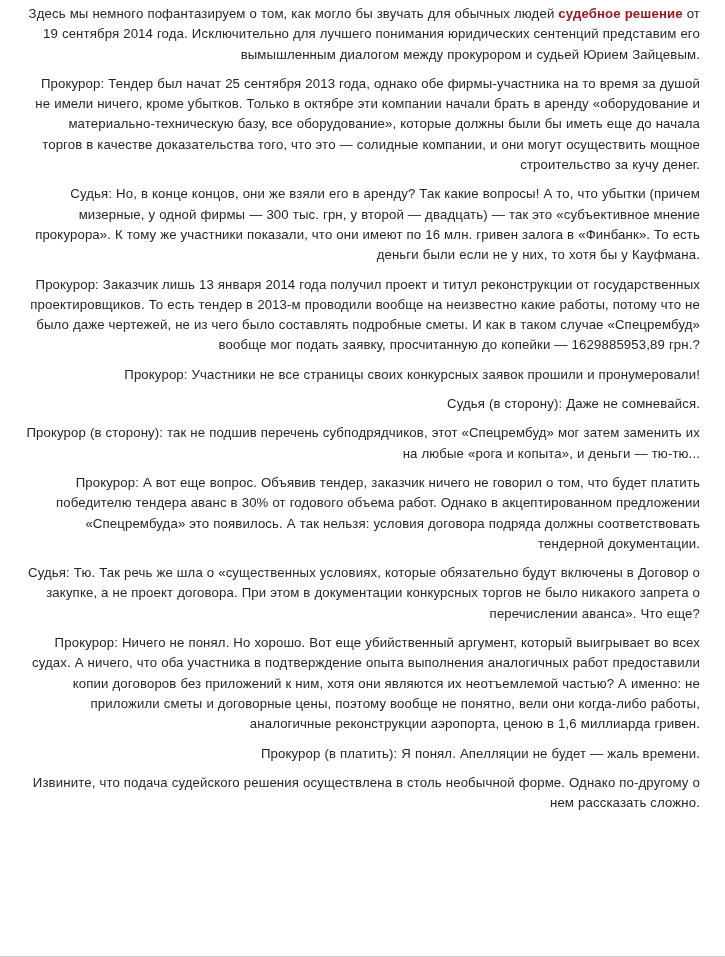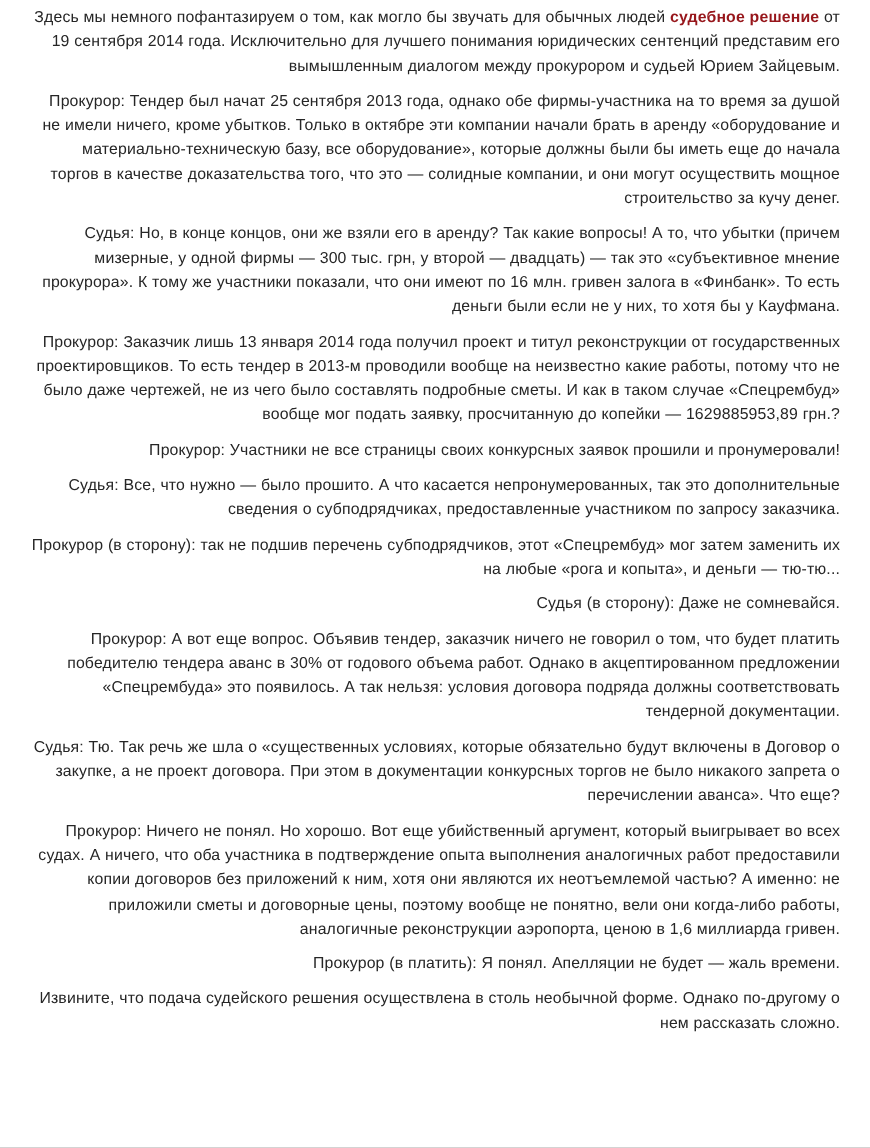--- a/index.html
+++ b/index.html
@@ -44,21 +44,20 @@
 </style>
 </head>
 <body>
 
 <div id="article" style="background: rgb(255, 255, 255); color: rgb(38, 38, 38);">
     <p class="para"><span>Здесь мы немного пофантазируем о том, как могло бы звучать для обычных людей </span><a class="doc-link">судебное решение</a><span> от 19 сентября 2014 года. Исключительно для лучшего понимания юридических сентенций представим его вымышленным диалогом между прокурором и судьей Юрием Зайцевым.</span></p>
     <p class="para"><span>Прокурор: Тендер был начат 25 сентября 2013 года, однако обе фирмы-участника на то время за душой не имели ничего, кроме убытков. Только в октябре эти компании начали брать в аренду «оборудование и материально-техническую базу, все оборудование», которые должны были бы иметь еще до начала торгов в качестве доказательства того, что это — солидные компании, и они могут осуществить мощное строительство за кучу денег.</span></p>
     <p class="para"><span>Судья: Но, в конце концов, они же взяли его в аренду? Так какие вопросы! А то, что убытки (причем мизерные, у одной фирмы — 300 тыс. грн, у второй — двадцать) — так это «субъективное мнение прокурора». К тому же участники показали, что они имеют по 16 млн. гривен залога в «Финбанк». То есть деньги были если не у них, то хотя бы у Кауфмана.</span></p>
     <p class="para"><span>Прокурор: Заказчик лишь 13 января 2014 года получил проект и титул реконструкции от государственных проектировщиков. То есть тендер в 2013-м проводили вообще на неизвестно какие работы, потому что не было даже чертежей, не из чего было составлять подробные сметы. И как в таком случае «Спецрембуд» вообще мог подать заявку, просчитанную до копейки — 1629885953,89 грн.?</span></p>
     <p class="para"><span>Прокурор: Участники не все страницы своих конкурсных заявок прошили и пронумеровали!</span></p>
-    <p class="para"><span>Судья: Все, что нужно — было прошито. А что касается непронумерованных, так это дополнительные сведения о субподрядчиках, предоставленные участником по запросу заказчика.</span></p>
+    <p class="para"><span>Судья (в сторону): Даже не сомневайся.</span></p>
     <p class="para"><span>Прокурор (в сторону): так не подшив перечень субподрядчиков, этот «Спецрембуд» мог затем заменить их на любые «рога и копыта», и деньги — тю-тю...</span></p>
-    <p class="para"><span>Судья (в сторону): Даже не сомневайся.</span></p>
     <p class="para"><span>Прокурор: А вот еще вопрос. Объявив тендер, заказчик ничего не говорил о том, что будет платить победителю тендера аванс в 30% от годового объема работ. Однако в акцептированном предложении «Спецрембуда» это появилось. А так нельзя: условия договора подряда должны соответствовать тендерной документации.</span></p>
     <p class="para"><span>Судья: Тю. Так речь же шла о «существенных условиях, которые обязательно будут включены в Договор о закупке, а не проект договора. При этом в документации конкурсных торгов не было никакого запрета о перечислении аванса». Что еще?</span></p>
     <p class="para"><span>Прокурор: Ничего не понял. Но хорошо. Вот еще убийственный аргумент, который выигрывает во всех судах. А ничего, что оба участника в подтверждение опыта выполнения аналогичных работ предоставили копии договоров без приложений к ним, хотя они являются их неотъемлемой частью? А именно: не приложили сметы и договорные цены, поэтому вообще не понятно, вели они когда-либо работы, аналогичные реконструкции аэропорта, ценою в 1,6 миллиарда гривен.</span></p>
     <p class="para"><span>Прокурор (в платить): Я понял. Апелляции не будет — жаль времени.</span></p>
     <p class="para"><span>Извините, что подача судейского решения осуществлена в столь необычной форме. Однако по-другому о нем рассказать сложно.</span></p>
   </div>
 
 </body></html>

